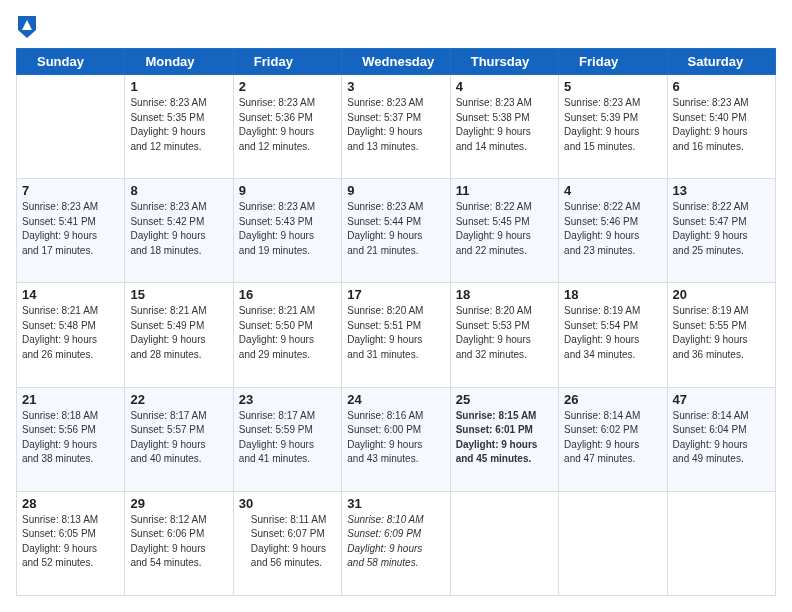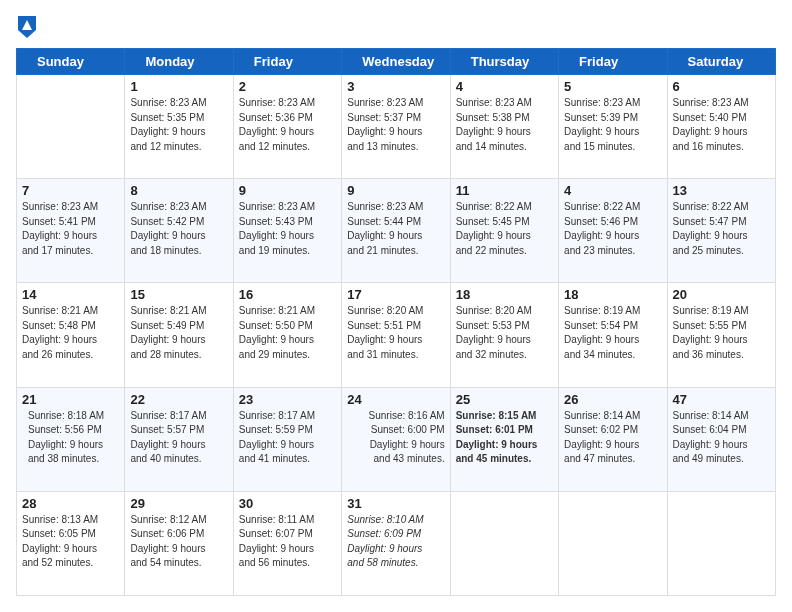--- a/index.html
+++ b/index.html
@@ -274,42 +274,42 @@
             <span class="day-num">20</span>
             <div class="day-info" style="white-space: pre-line;">Sunrise: 8:19 AM
 Sunset: 5:55 PM
 Daylight: 9 hours
 and 36 minutes.</div>
           </td>
         </tr>
         <tr>
           <td>
             <span class="day-num">21</span>
-            <div class="day-info" style="white-space: pre-line; margin-left: 6px;">Sunrise: 8:18 AM
+            <div class="day-info" style="white-space: pre-line;">Sunrise: 8:18 AM
 Sunset: 5:56 PM
 Daylight: 9 hours
 and 38 minutes.</div>
           </td>
           <td>
             <span class="day-num">22</span>
             <div class="day-info" style="white-space: pre-line;">Sunrise: 8:17 AM
 Sunset: 5:57 PM
 Daylight: 9 hours
 and 40 minutes.</div>
           </td>
           <td>
             <span class="day-num">23</span>
             <div class="day-info" style="white-space: pre-line;">Sunrise: 8:17 AM
 Sunset: 5:59 PM
 Daylight: 9 hours
 and 41 minutes.</div>
           </td>
           <td>
             <span class="day-num">24</span>
-            <div class="day-info" style="white-space: pre-line; text-align: right;">Sunrise: 8:16 AM
+            <div class="day-info" style="white-space: pre-line;">Sunrise: 8:16 AM
 Sunset: 6:00 PM
 Daylight: 9 hours
 and 43 minutes.</div>
           </td>
           <td>
             <span class="day-num">25</span>
             <div class="day-info" style="white-space: pre-line; font-weight: bold;">Sunrise: 8:15 AM
 Sunset: 6:01 PM
 Daylight: 9 hours
 and 45 minutes.</div>
@@ -339,21 +339,21 @@
           </td>
           <td>
             <span class="day-num">29</span>
             <div class="day-info" style="white-space: pre-line;">Sunrise: 8:12 AM
 Sunset: 6:06 PM
 Daylight: 9 hours
 and 54 minutes.</div>
           </td>
           <td>
             <span class="day-num">30</span>
-            <div class="day-info" style="white-space: pre-line;">Sunrise: 8:11 AM
+            <div class="day-info" style="white-space: pre-line; margin-left: 12px;">Sunrise: 8:11 AM
 Sunset: 6:07 PM
 Daylight: 9 hours
 and 56 minutes.</div>
           </td>
           <td>
             <span class="day-num">31</span>
             <div class="day-info" style="white-space: pre-line; font-style: italic;">Sunrise: 8:10 AM
 Sunset: 6:09 PM
 Daylight: 9 hours
 and 58 minutes.</div>

